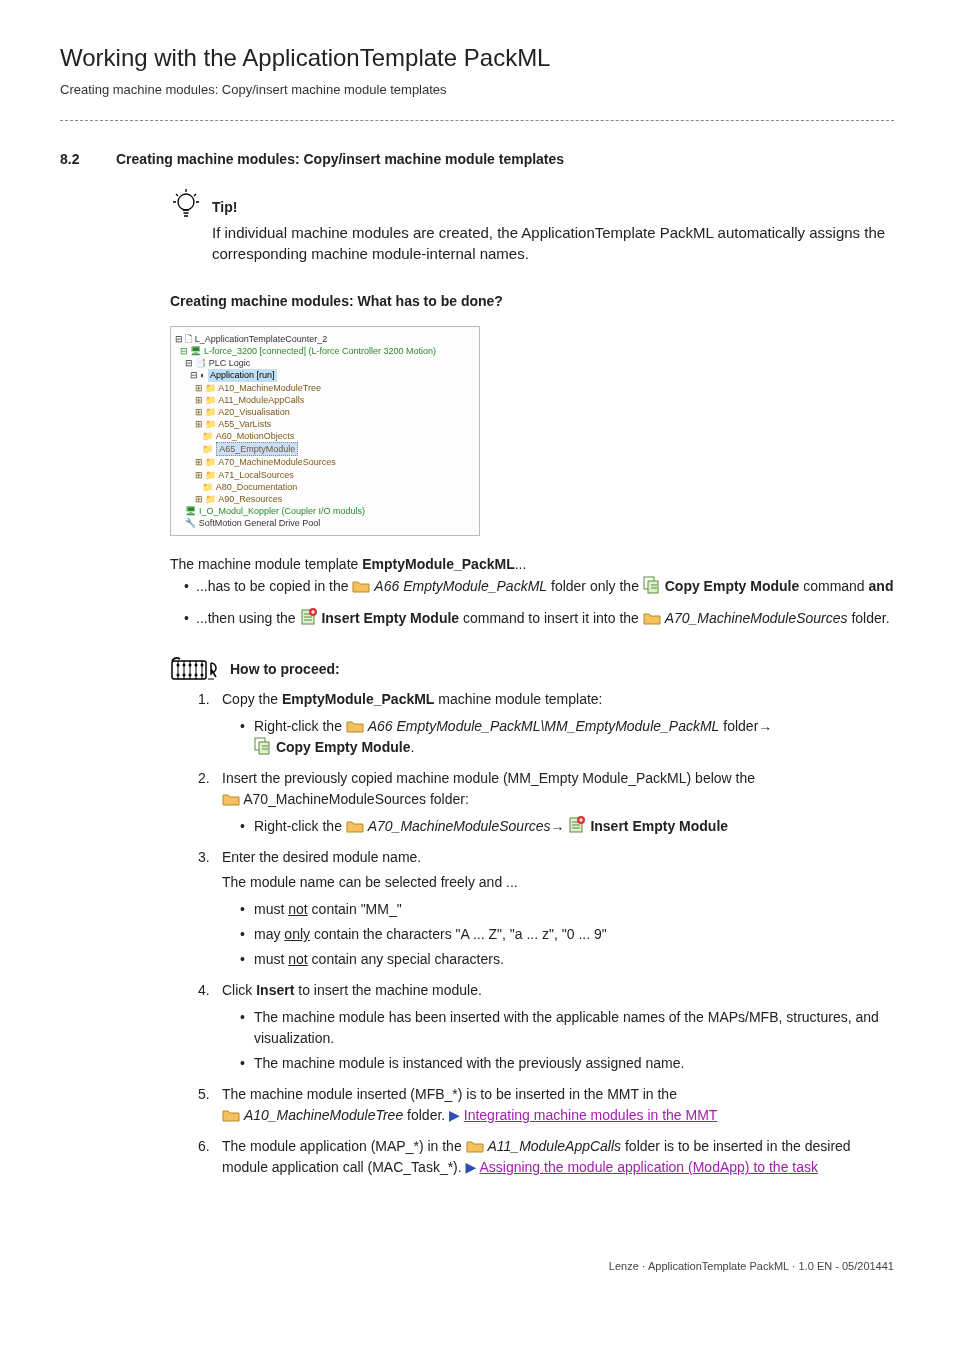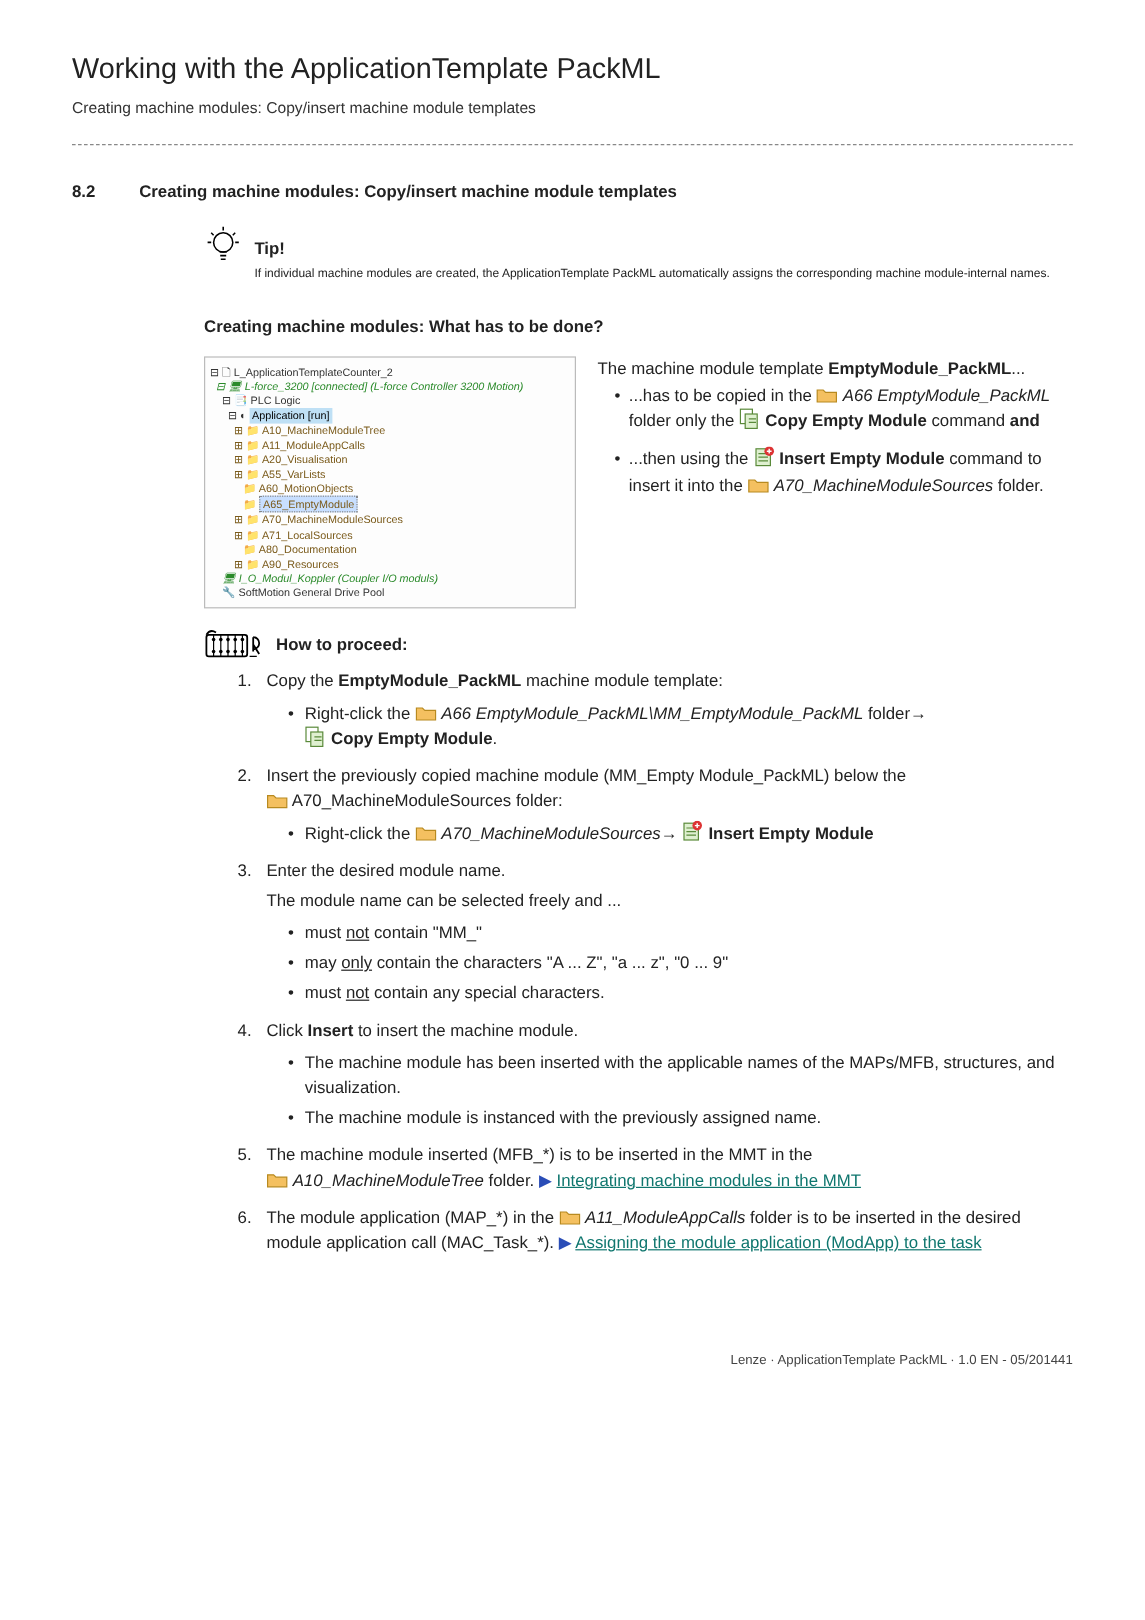--- a/index.html
+++ b/index.html
@@ -20,54 +20,54 @@
     margin: 8px 0 28px 0;
     letter-spacing: 2px;
   }
   .section-row { display: flex; align-items: flex-start; margin-bottom: 18px; }
   .section-num { font-weight: 700; font-size: 14px; width: 56px; flex-shrink: 0; }
   .section-title { font-weight: 700; font-size: 14px; }
   .tip-block { margin-left: 110px; margin-bottom: 26px; }
   .tip-head { display: flex; align-items: flex-end; margin-bottom: 4px; }
   .tip-head svg { flex-shrink: 0; }
   .tip-label { font-weight: 700; font-size: 14px; margin-left: 10px; }
-  .tip-body { font-size: 10px; margin-left: 42px; line-height: 1.45; }
+  .tip-body { font-size: 15px; margin-left: 42px; line-height: 1.45; }
   .sub-heading { font-weight: 700; font-size: 14px; margin-left: 110px; margin-bottom: 14px; }
-  .two-col { display: flex; gap: 18px; margin-left: 110px; margin-bottom: 14px; }
+  .two-col { display: flex; gap: 18px; margin-left: 110px; margin-bottom: 14px; flex-direction: column; }
   .tree-box {
     border: 1px solid #bbb;
     background: #fdfdfd;
     width: 310px;
     padding: 6px 4px 6px 4px;
     font-size: 9px;
     font-family: Tahoma, Arial, sans-serif;
     color: #333;
     line-height: 1.35;
     flex-shrink: 0;
   }
   .tree-box .tline { white-space: pre; }
-  .tree-box .green { color: #2a8a2a; font-style: italic; }
+  .tree-box .green { color: #2a8a2a; }
   .tree-box .brown { color: #7a5a1a; }
   .tree-box .apprun { background: #bfe0f5; color: #000; display: inline-block; padding: 0 2px; }
   .tree-box .sel { background: #c8dfff; border: 1px dotted #888; display: inline-block; padding: 0 2px; color:#7a5a1a; }
   .right-col { flex: 1; font-size: 14px; line-height: 1.55; }
   .right-col ul { list-style: none; padding-left: 14px; }
   .right-col li { position: relative; margin-bottom: 10px; padding-left: 12px; }
   .right-col li::before { content: "•"; position: absolute; left: 0; }
   .howto-block { margin-left: 110px; margin-bottom: 14px; margin-top: 16px; }
   .howto-head { display: flex; align-items: center; margin-bottom: 6px; }
   .howto-label { font-weight: 700; font-size: 14px; margin-left: 10px; }
   ol.steps { list-style: none; margin-left: 28px; padding-left: 0; counter-reset: step; }
   ol.steps > li { counter-increment: step; position: relative; padding-left: 24px; margin-bottom: 10px; font-size: 14px; line-height: 1.5; }
   ol.steps > li::before { content: counter(step) "."; position: absolute; left: 0; }
   ul.bul { list-style: none; margin-left: 18px; padding-left: 0; margin-top: 6px; }
   ul.bul > li { position: relative; padding-left: 14px; margin-bottom: 4px; }
   ul.bul > li::before { content: "•"; position: absolute; left: 0; }
   .u { text-decoration: underline; }
-  .link { color: #0f766e; text-decoration: underline; cursor: pointer; }
+  .link { color: #a21caf; text-decoration: underline; cursor: pointer; }
   .footer { margin-top: 80px; display: flex; justify-content: flex-end; font-size: 11px; color: #444; }
   svg.inline { display:inline-block; vertical-align:-3px; }
   .arrow { font-weight:700; }
   .tri-link { color:#2a4db7; }
 </style>
 </head>
 <body>
 
 <svg width="0" height="0" style="position:absolute">
   <defs>

